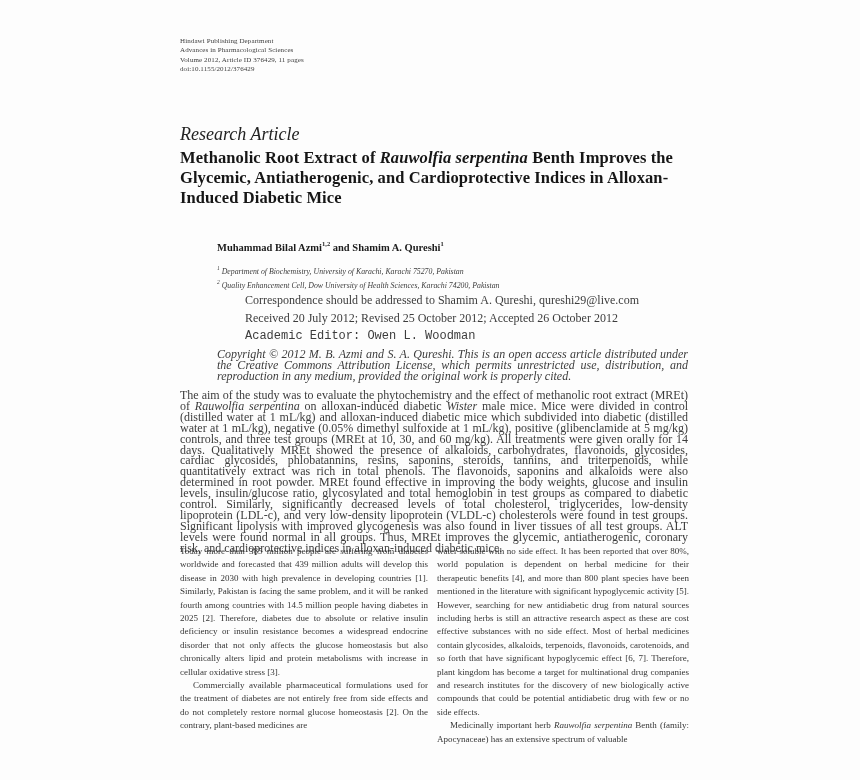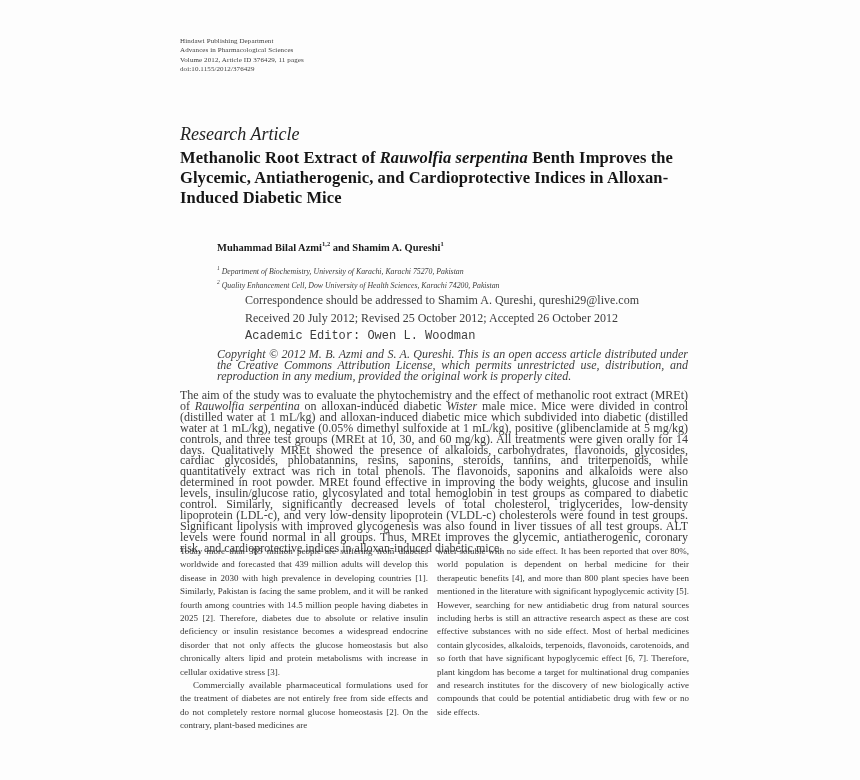--- a/index.html
+++ b/index.html
@@ -100,16 +100,17 @@
 
   <div class="abs abstract"><span>The aim of the study was to evaluate the phytochemistry and the effect of methanolic root extract (MREt) of </span><em>Rauwolfia serpentina</em><span> on alloxan-induced diabetic </span><em>Wister</em><span> male mice. Mice were divided in control (distilled water at 1 mL/kg) and alloxan-induced diabetic mice which subdivided into diabetic (distilled water at 1 mL/kg), negative (0.05% dimethyl sulfoxide at 1 mL/kg), positive (glibenclamide at 5 mg/kg) controls, and three test groups (MREt at 10, 30, and 60 mg/kg). All treatments were given orally for 14 days. Qualitatively MREt showed the presence of alkaloids, carbohydrates, flavonoids, glycosides, cardiac glycosides, phlobatannins, resins, saponins, steroids, tannins, and triterpenoids, while quantitatively extract was rich in total phenols. The flavonoids, saponins and alkaloids were also determined in root powder. MREt found effective in improving the body weights, glucose and insulin levels, insulin/glucose ratio, glycosylated and total hemoglobin in test groups as compared to diabetic control. Similarly, significantly decreased levels of total cholesterol, triglycerides, low-density lipoprotein (LDL-c), and very low-density lipoprotein (VLDL-c) cholesterols were found in test groups. Significant lipolysis with improved glycogenesis was also found in liver tissues of all test groups. ALT levels were found normal in all groups. Thus, MREt improves the glycemic, antiatherogenic, coronary risk, and cardioprotective indices in alloxan-induced diabetic mice.</span></div>
 
   <div class="abs columns">
     <div class="col-left">
       <p class="body-para">Today more than 385 million people are suffering from diabetes worldwide and forecasted that 439 million adults will develop this disease in 2030 with high prevalence in developing countries [1]. Similarly, Pakistan is facing the same problem, and it will be ranked fourth among countries with 14.5 million people having diabetes in 2025 [2]. Therefore, diabetes due to absolute or relative insulin deficiency or insulin resistance becomes a widespread endocrine disorder that not only affects the glucose homeostasis but also chronically alters lipid and protein metabolisms with increase in cellular oxidative stress [3].</p>
       <p class="body-para indent">Commercially available pharmaceutical formulations used for the treatment of diabetes are not entirely free from side effects and do not completely restore normal glucose homeostasis [2]. On the contrary, plant-based medicines are</p>
     </div>
     <div class="col-right">
       <p class="body-para">water soluble with no side effect. It has been reported that over 80%, world population is dependent on herbal medicine for their therapeutic benefits [4], and more than 800 plant species have been mentioned in the literature with significant hypoglycemic activity [5]. However, searching for new antidiabetic drug from natural sources including herbs is still an attractive research aspect as these are cost effective substances with no side effect. Most of herbal medicines contain glycosides, alkaloids, terpenoids, flavonoids, carotenoids, and so forth that have significant hypoglycemic effect [6, 7]. Therefore, plant kingdom has become a target for multinational drug companies and research institutes for the discovery of new biologically active compounds that could be potential antidiabetic drug with few or no side effects.</p>
+      <p class="body-para indent"><span>Medicinally important herb </span><em>Rauwolfia serpentina</em><span> Benth (family: Apocynaceae) has an extensive spectrum of valuable</span></p>
     </div>
   </div>
 
 </div>
 
 </body></html>

